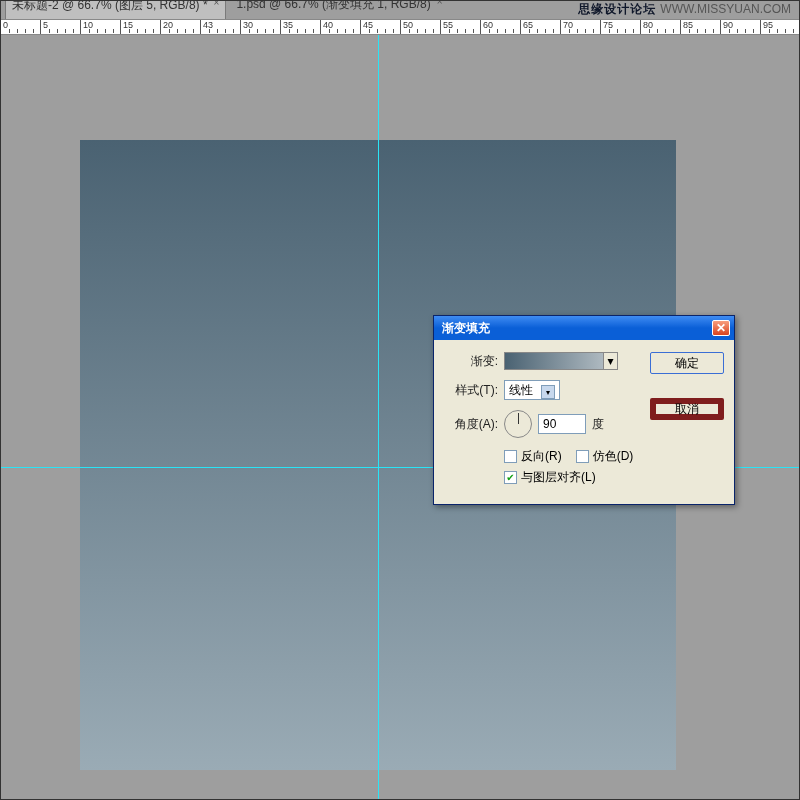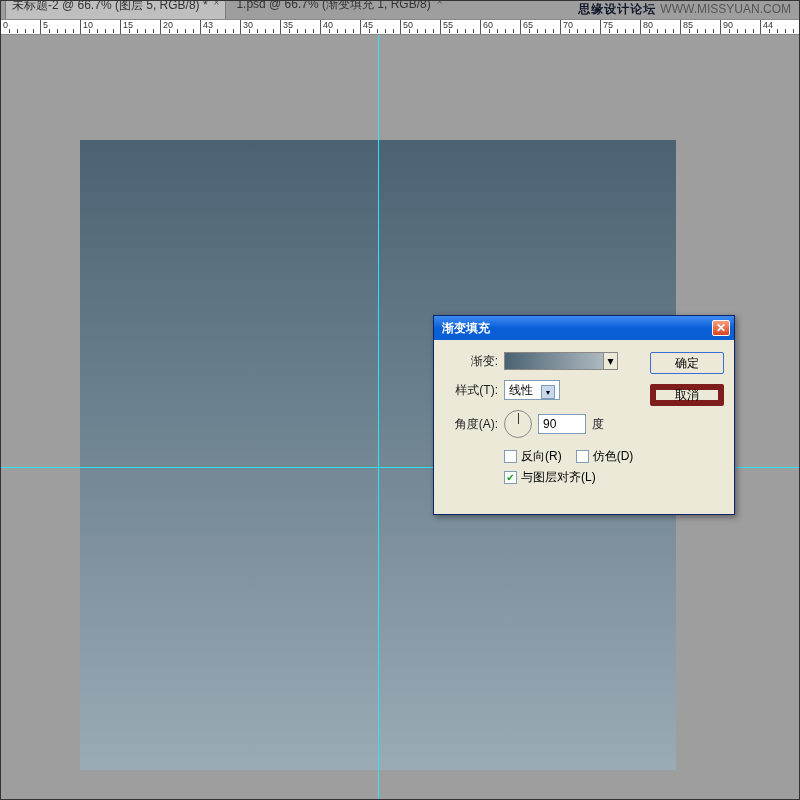--- a/index.html
+++ b/index.html
@@ -13,38 +13,38 @@
 .ruler-cell::before{content:"";position:absolute;left:8px;top:9px;width:1px;height:4px;background:#555;box-shadow:8px 0 0 #555,16px 0 0 #555,24px 0 0 #555}
 .ruler-cell span{position:absolute;left:2px;top:0;font-size:9px;color:#333}
 .canvas-area{position:absolute;left:0;top:34px;width:800px;height:766px;background:#9e9e9e}
 .artboard{position:absolute;left:79px;top:105px;width:596px;height:630px;background:linear-gradient(180deg,#4a6272 0%,#9aabb5 100%)}
 .guide-v{position:absolute;top:0;bottom:0;width:1px;background:#29e4f7;left:377px}
 .guide-h{position:absolute;left:0;right:0;height:1px;background:#29e4f7;top:432px}
 .dialog{position:absolute;left:432px;top:280px;width:302px;background:#ece9d8;border:1px solid #0a246a;box-shadow:2px 2px 6px rgba(0,0,0,.4)}
 .titlebar{height:24px;background:linear-gradient(180deg,#3f8cf3 0%,#0a5fd7 50%,#0a5fd7 100%);display:flex;align-items:center;padding:7px 4px;color:#fff;font-weight:bold}
 .titlebar-text{flex:1;padding-left:4px}
 .close-btn{width:18px;height:16px;background:linear-gradient(180deg,#f89e7d,#d9431f);border:1px solid #fff;border-radius:2px;color:#fff;display:flex;align-items:center;justify-content:center;font-weight:bold;font-size:11px;cursor:pointer}
-.dialog-body{padding:12px 10px 24px;display:flex}
+.dialog-body{padding:12px 10px 14px;display:flex}
 .fields{flex:1}
 .row{display:flex;align-items:center;margin-bottom:10px}
 .row-label{width:60px;text-align:right;padding-right:6px;color:#222}
 .grad-preview{width:100px;height:18px;border:1px solid #888;background:linear-gradient(90deg,#4a6272,#aeb9c0);cursor:pointer}
 .grad-arrow{width:14px;height:18px;border:1px solid #888;border-left:none;background:#ece9d8;display:flex;align-items:center;justify-content:center;font-size:9px;cursor:pointer}
 .select{width:56px;height:20px;border:1px solid #7f9db9;background:#fff;display:flex;align-items:flex-end;padding:0 4px;cursor:pointer}
 .select-arrow{margin-left:auto;width:14px;height:14px;background:#c7d8ed;border:1px solid #7f9db9;display:flex;align-items:center;justify-content:center;font-size:8px}
 .angle-dial{width:28px;height:28px;border:1px solid #888;border-radius:50%;background:#ece9d8;position:relative;margin-right:6px}
 .angle-dial::after{content:"";position:absolute;left:50%;top:2px;width:1px;height:11px;background:#333}
 .num-input{width:48px;height:20px;border:1px solid #7f9db9;background:#fff;padding:0 4px;display:flex;align-items:center}
 .unit{margin-left:6px;color:#222}
 .spinner{width:14px;height:20px;border:1px solid #7f9db9;border-left:none;background:#c7d8ed;display:flex;align-items:center;justify-content:center;font-size:8px;cursor:pointer}
 .checks{padding-left:60px;margin-top:8px}
 .cbrow{display:flex;align-items:center;margin-bottom:4px;gap:14px}
 .cb{display:flex;align-items:center;cursor:pointer}
 .cb-box{width:13px;height:13px;border:1px solid #7f9db9;background:#fff;margin-right:4px;display:flex;align-items:center;justify-content:center;font-size:10px;color:#12a012}
-.btn-col{width:74px;display:flex;flex-direction:column;gap:10px;margin-left:8px}
+.btn-col{width:74px;display:flex;flex-direction:column;gap:24px;margin-left:8px}
 .btn{height:22px;border:6px solid #7f1d1d;background:#ece9d8;border-radius:2px;display:flex;align-items:center;justify-content:center;cursor:pointer}
 .btn:first-child{border:1px solid #3a6ed5}
 .watermark{position:absolute;right:8px;top:0;height:16px;display:flex;align-items:center;gap:4px;color:#555;font-size:11px}
 .watermark b{color:#0f172a;letter-spacing:1px}
 </style>
 </head>
 <body>
 
 <div class="tabs">
   <div class="tab active">
@@ -113,21 +113,21 @@
     <div class="ruler-cell">
       <span>80</span>
     </div>
     <div class="ruler-cell">
       <span>85</span>
     </div>
     <div class="ruler-cell">
       <span>90</span>
     </div>
     <div class="ruler-cell">
-      <span>44</span>
+      <span>95</span>
     </div>
   </div>
 
 <div class="canvas-area">
   <div class="artboard"></div>
   <div class="guide-v"></div>
   <div class="guide-h"></div>
 
   <div class="dialog">
     <div class="titlebar">

